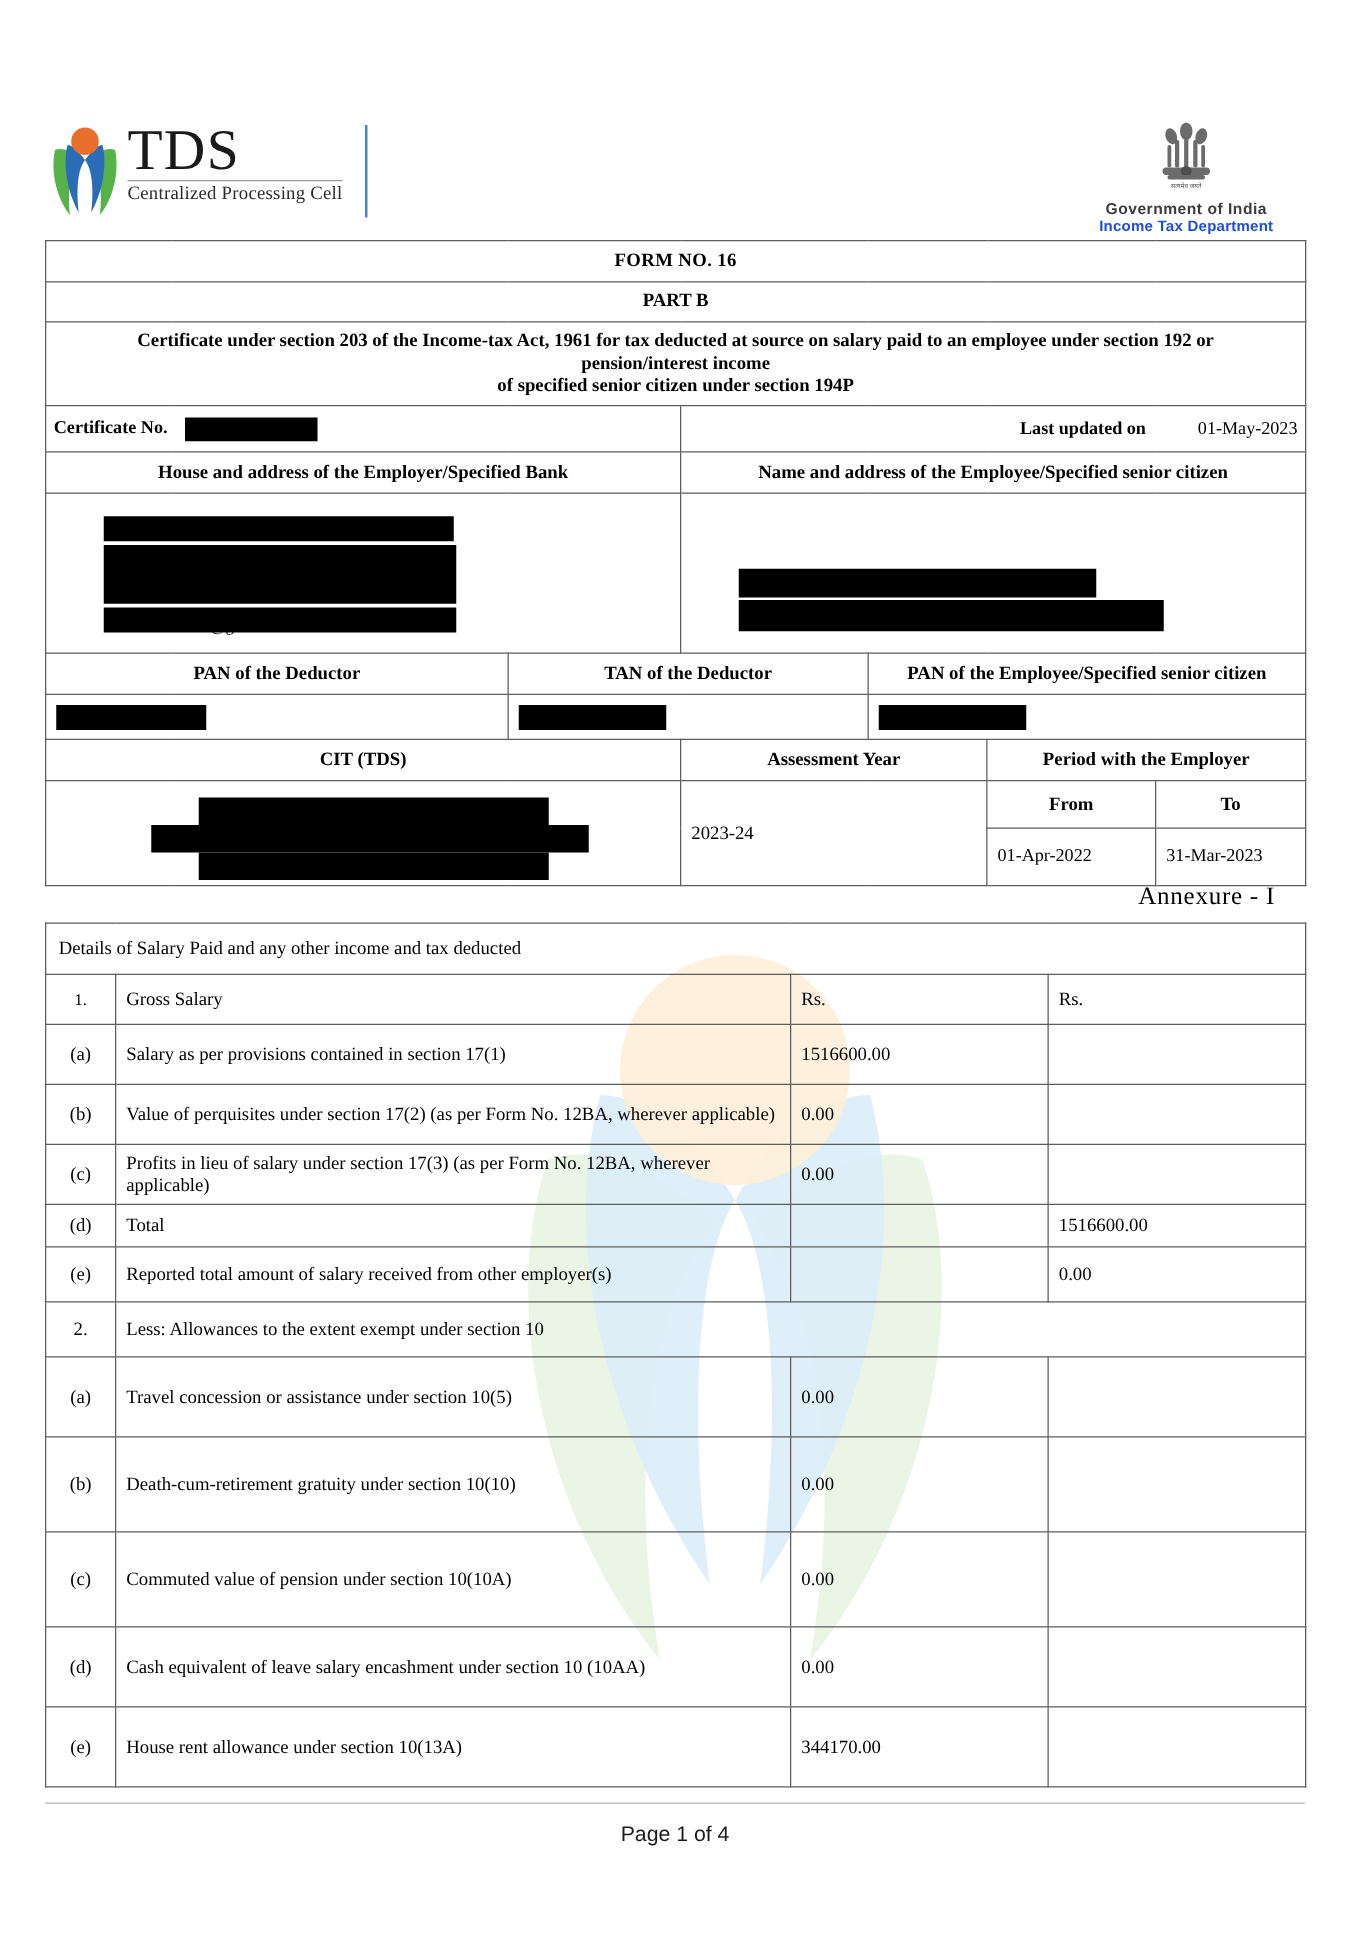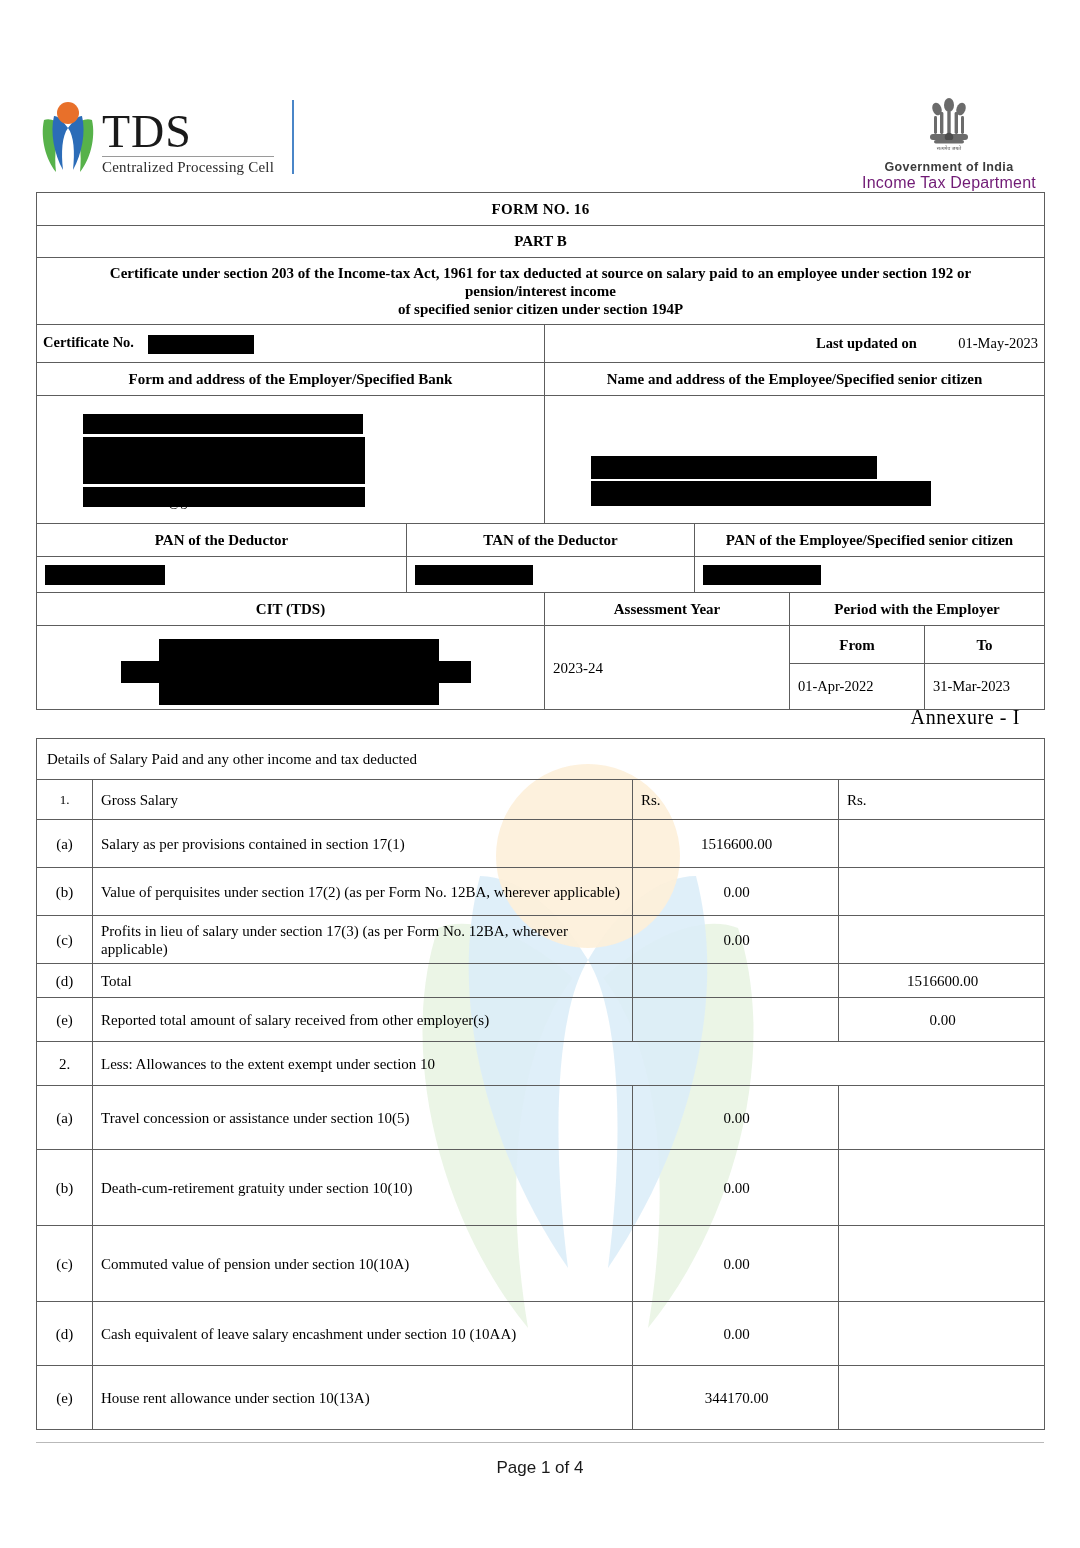--- a/index.html
+++ b/index.html
@@ -11,21 +11,21 @@
     color:#000;
     position:relative;
     overflow:hidden;
   }
   .page { position:relative; width:1080px; height:1548px; }
 
   
   .header {
     position:absolute; left:0; top:0; width:1080px; height:190px;
   }
-  .logo-wrap { position:absolute; left:40px; top:98px; display:flex; align-items:flex-end; }
+  .logo-wrap { position:absolute; left:40px; top:98px; display:flex; align-items:flex-start; }
   .tds-mark { width:56px; height:78px; flex:0 0 auto; }
   .tds-words { margin-left:6px; }
   .tds-big {
     font-family:"Liberation Serif", serif;
     font-size:46px; letter-spacing:1px; line-height:44px; color:#1a1a1a;
   }
   .tds-rule { border-bottom:1.5px solid #9a9a9a; margin-top:2px; width:172px;}
   .tds-sub {
     font-family:"Liberation Serif", serif;
     font-size:15px; color:#2b2b2b; margin-top:2px; letter-spacing:.2px;
@@ -41,21 +41,21 @@
     font-size:15.5px; color:#2272bb; margin-top:7px; letter-spacing:-.1px;
   }
   .gov-wrap { position:absolute; right:36px; top:96px; width:190px; text-align:center; }
   .emblem { width:64px; height:62px; margin:0 auto; display:block; }
   .gov-l1 {
     font-family:"Liberation Sans", sans-serif;
     font-size:12.5px; font-weight:bold; color:#3c3c3c; letter-spacing:.4px; margin-top:2px;
   }
   .gov-l2 {
     font-family:"Liberation Sans", sans-serif;
-    font-size:16px; font-weight:normal; color:#701a75; letter-spacing:.2px;
+    font-size:12px; font-weight:bold; color:#1d4ed8; letter-spacing:.2px;
   }
 
   
   table.frm {
     border-collapse:collapse;
     table-layout:fixed;
     width:1008px;
   }
   table.frm td {
     border:1.3px solid #5d5d5d;
@@ -87,21 +87,21 @@
     position:absolute; left:36px; top:706px; width:1008px;
     text-align:right; padding-right:24px;
     font-size:20px; letter-spacing:.6px;
   }
 
   .blk2 { position:absolute; left:36px; top:738px; width:1008px; }
   .sal-head { font-size:16px; padding:11px 10px !important; }
   .sal-115 { font-size:16px; padding:11px 10px !important; }
   .rowlabel { font-size:15.5px; }
   .idx { text-align:center; font-size:14.5px; }
-  .num { text-align:center; font-size:15.5px; padding-right:6px !important;margin-top:20px; }
+  .num { text-align:left; font-size:15.5px; padding-right:6px !important;margin-top:20px; }
 
   
   .watermark {
     position:absolute; left:408px; top:748px;
     width:360px; height:600px;
     opacity:.5;
     pointer-events:none;
     z-index:0;
   }
   .blk2 table, .blk1 table { position:relative; z-index:1; background:transparent; }
@@ -192,21 +192,21 @@
           <span class="redact" style="width:106px;height:19px;margin-left:10px;"></span>
         </td>
         <td colspan="4" class="t-right" style="padding:8px 6px !important;">
           <span class="b" style="font-size:14.5px">Last updated on</span>
           <span style="display:inline-block;width:34px"></span>
           <span style="font-size:14.5px">01-May-2023</span>
         </td>
       </tr>
 
       <tr>
-        <td colspan="3" class="colhead">Form and address of the Employer/Specified Bank</td>
+        <td colspan="3" class="colhead">House and address of the Employer/Specified Bank</td>
         <td colspan="4" class="colhead">Name and address of the Employee/Specified senior citizen</td>
       </tr>
 
       <tr>
         <td colspan="3" class="addr-cell">
           <div class="redact" style="width:280px;height:20px;margin:3px 0 0 36px;"></div>
           <div class="redact" style="width:282px;height:47px;margin:3px 0 0 36px;"></div>
           <div class="redact" style="width:282px;height:20px;margin:3px 0 0 36px;"></div>
           <div class="email">itsneotechie@gmail.com</div>
         </td>

